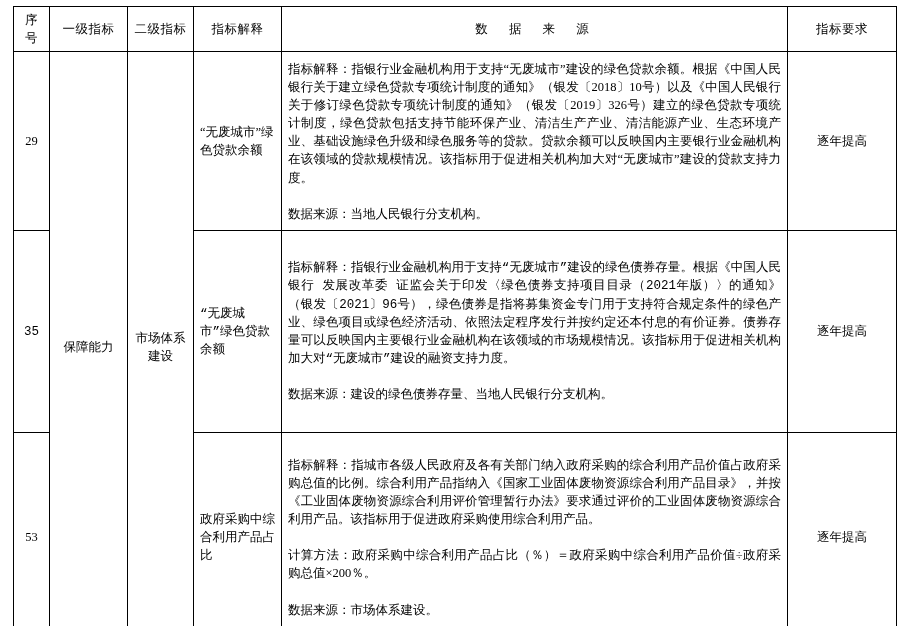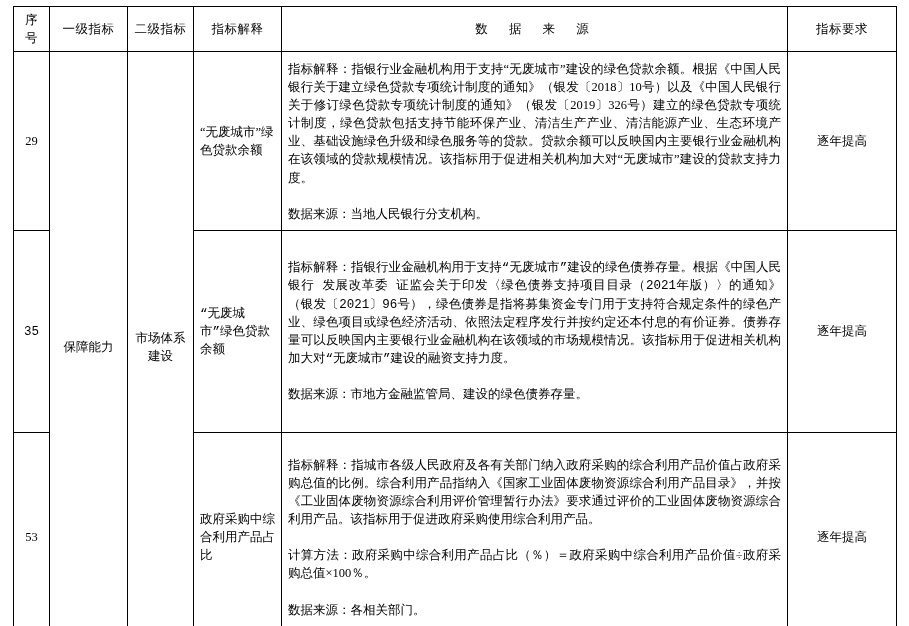--- a/index.html
+++ b/index.html
@@ -115,29 +115,29 @@
           <p>指标解释：指银行业金融机构用于支持“无废城市”建设的绿色贷款余额。根据《中国人民银行关于建立绿色贷款专项统计制度的通知》（银发〔2018〕10号）以及《中国人民银行关于修订绿色贷款专项统计制度的通知》（银发〔2019〕326号）建立的绿色贷款专项统计制度，绿色贷款包括支持节能环保产业、清洁生产产业、清洁能源产业、生态环境产业、基础设施绿色升级和绿色服务等的贷款。贷款余额可以反映国内主要银行业金融机构在该领域的贷款规模情况。该指标用于促进相关机构加大对“无废城市”建设的贷款支持力度。</p>
           <p>数据来源：当地人民银行分支机构。</p>
         </td>
         <td class="req">逐年提高</td>
       </tr>
       <tr class="row-52">
         <td class="seq">35</td>
         <td class="l3">“无废城市”绿色贷款余额</td>
         <td class="src">
           <p>指标解释：指银行业金融机构用于支持“无废城市”建设的绿色债券存量。根据《中国人民银行 发展改革委 证监会关于印发〈绿色债券支持项目目录（2021年版）〉的通知》（银发〔2021〕96号），绿色债券是指将募集资金专门用于支持符合规定条件的绿色产业、绿色项目或绿色经济活动、依照法定程序发行并按约定还本付息的有价证券。债券存量可以反映国内主要银行业金融机构在该领域的市场规模情况。该指标用于促进相关机构加大对“无废城市”建设的融资支持力度。</p>
-          <p>数据来源：市地方金融监管局、建设的绿色债券存量。</p>
+          <p>数据来源：建设的绿色债券存量、当地人民银行分支机构。</p>
         </td>
         <td class="req">逐年提高</td>
       </tr>
       <tr class="row-53">
         <td class="seq">53</td>
         <td class="l3">政府采购中综合利用产品占比</td>
         <td class="src">
           <p>指标解释：指城市各级人民政府及各有关部门纳入政府采购的综合利用产品价值占政府采购总值的比例。综合利用产品指纳入《国家工业固体废物资源综合利用产品目录》，并按《工业固体废物资源综合利用评价管理暂行办法》要求通过评价的工业固体废物资源综合利用产品。该指标用于促进政府采购使用综合利用产品。</p>
-          <p>计算方法：政府采购中综合利用产品占比（％）＝政府采购中综合利用产品价值÷政府采购总值×100％。</p>
-          <p>数据来源：各相关部门。</p>
+          <p>计算方法：政府采购中综合利用产品占比（％）＝政府采购中综合利用产品价值÷政府采购总值×200％。</p>
+          <p>数据来源：市场体系建设。</p>
         </td>
         <td class="req">逐年提高</td>
       </tr>
     </tbody>
   </table>
 </div>
 
 </body></html>

